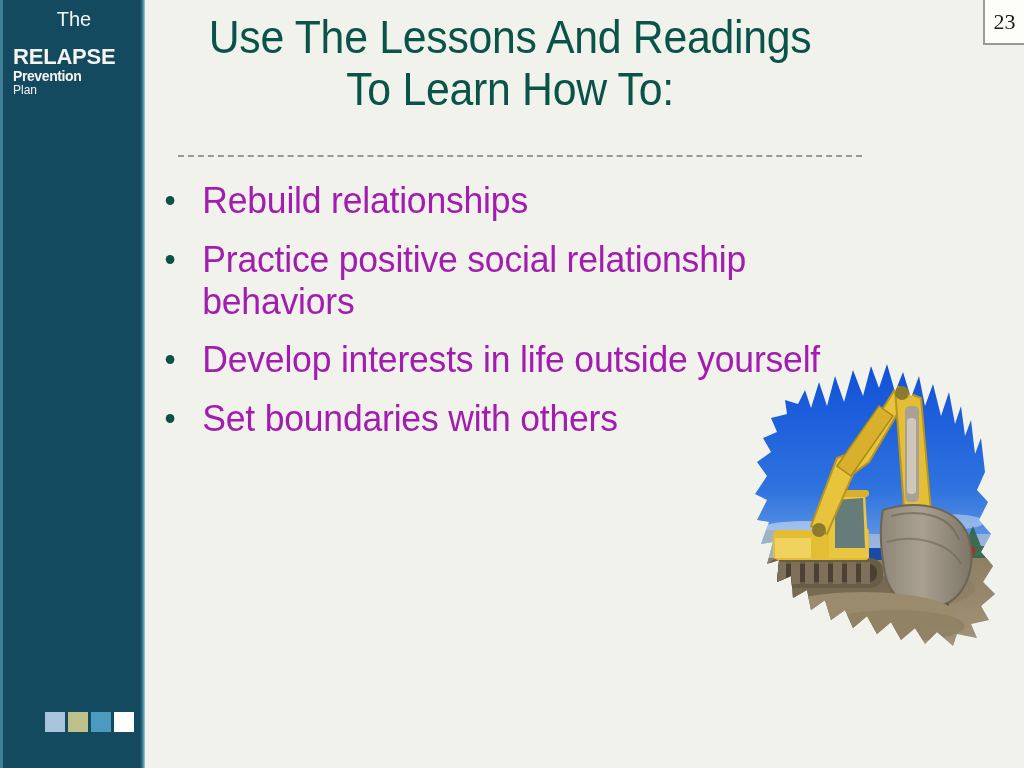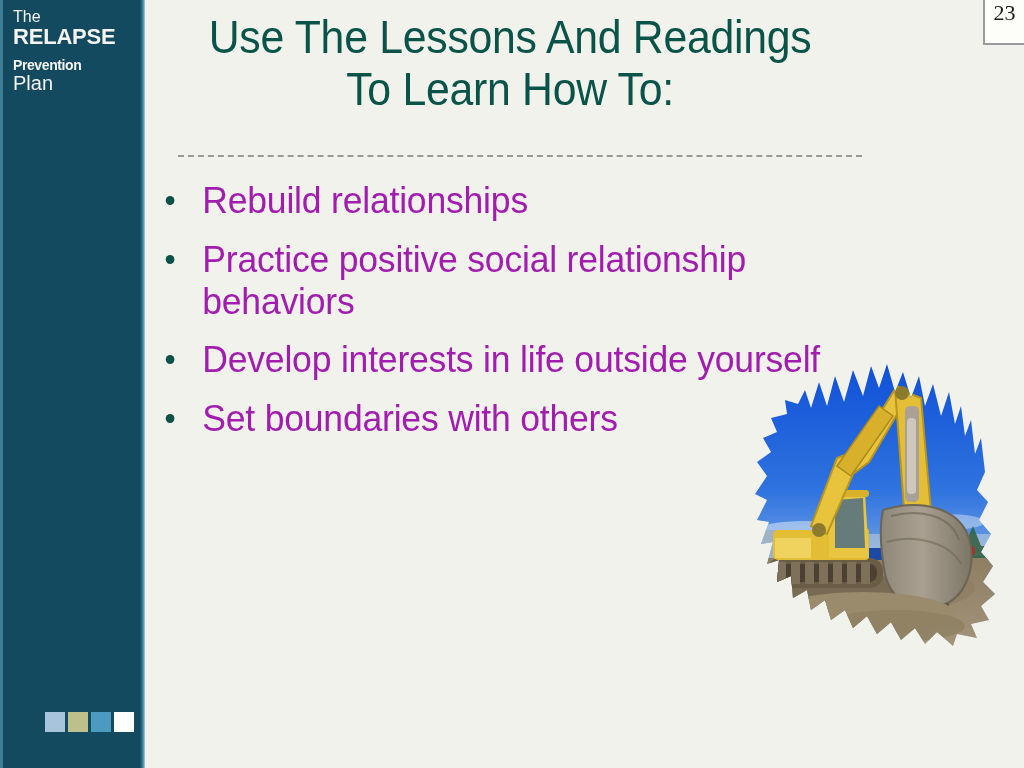--- a/index.html
+++ b/index.html
@@ -47,42 +47,43 @@
   }
   .logo {
     position: absolute;
     left: 13px;
     top: 9px;
     width: 122px;
     color: #f4f4f0;
     line-height: 1.0;
   }
   .logo-the {
-    font-size: 16px;
+    font-size: 20px;
     font-weight: 400;
     letter-spacing: 0px;
     display: block;
-    margin-bottom: 1px;
+    margin-bottom: 17px;
+    text-align: center;
   }
   .logo-relapse {
     font-size: 22px;
     font-weight: bold;
     letter-spacing: -0.2px;
     display: block;
-    margin-bottom: 10px;
+    margin-bottom: 1px;
   }
   .logo-prevention {
     font-size: 14px;
     font-weight: bold;
     letter-spacing: -0.4px;
     display: block;
     margin-bottom: 1px;
   }
   .logo-plan {
-    font-size: 20px;
+    font-size: 12px;
     font-weight: 400;
     display: block;
   }
 
   .swatches {
     position: absolute;
     left: 45px;
     bottom: 36px;
     display: flex;
     gap: 3px;
@@ -97,21 +98,21 @@
     position: absolute;
     right: 0;
     top: 0;
     width: 41px;
     height: 45px;
     background: #fdfdfa;
     border-left: 2px solid #9a9a9a;
     border-bottom: 2px solid #9a9a9a;
     box-sizing: border-box;
     display: flex;
-    align-items: flex-start;
+    align-items: center;
     justify-content: center;
     z-index: 20;
   }
   .page-badge-number {
     font-size: 22px;
     color: #1a1a1a;
     font-family: "Liberation Serif", serif;
   }
 
   

